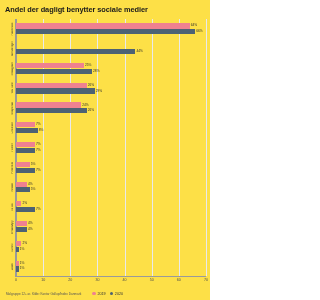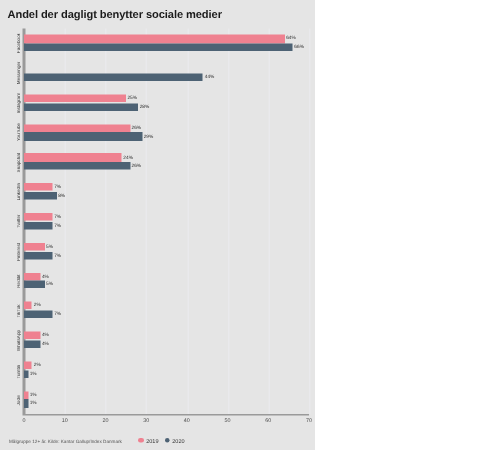--- a/index.html
+++ b/index.html
@@ -4,21 +4,21 @@
 <style>
   * { box-sizing: border-box; margin: 0; padding: 0; }
   html, body {
     width: 210px; height: 300px;
     background: #ffffff;
     font-family: "Liberation Sans", sans-serif;
     overflow: hidden;
   }
   .chart-card {
     width: 210px; height: 300px;
-    background: #e5e5e5;
+    background: #fde047;
     padding: 4px 4px 2px 3px;
     display: flex; flex-direction: column;
     position: relative;
   }
   .chart-title {
     font-size: 7.4px;
     font-weight: bold;
     color: #1b1b1b;
     letter-spacing: -0.05px;
     line-height: 10px;

